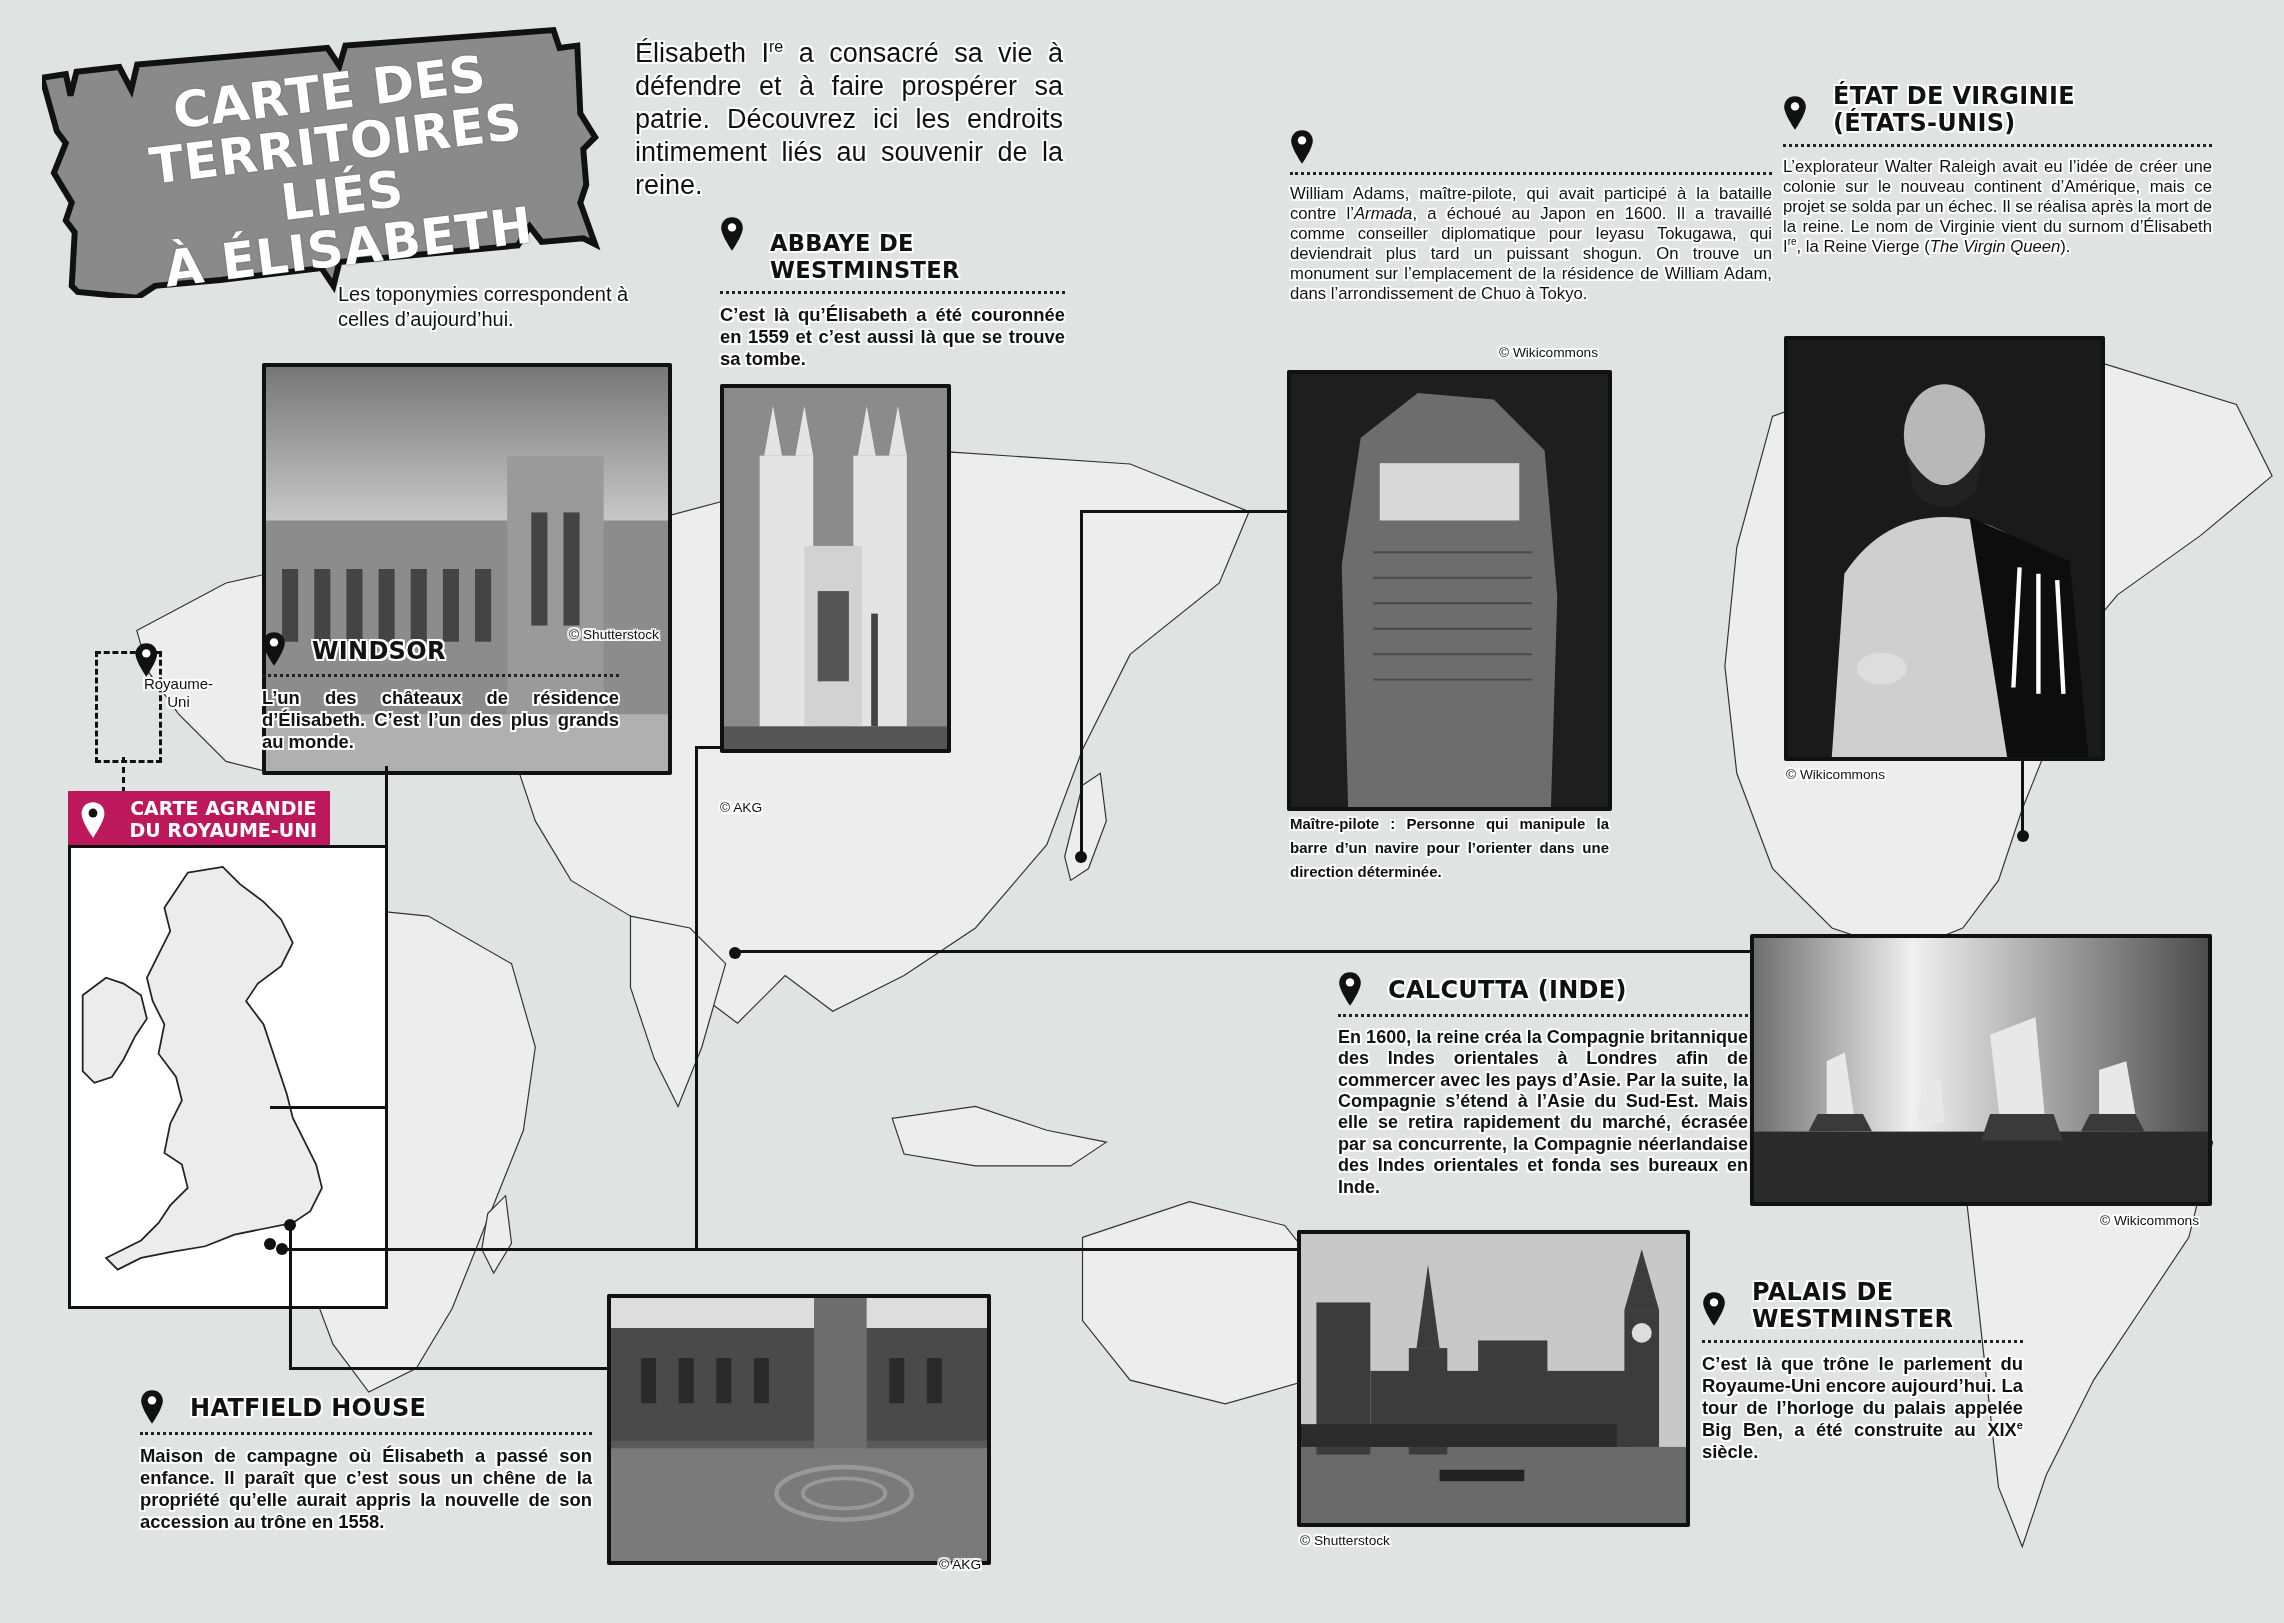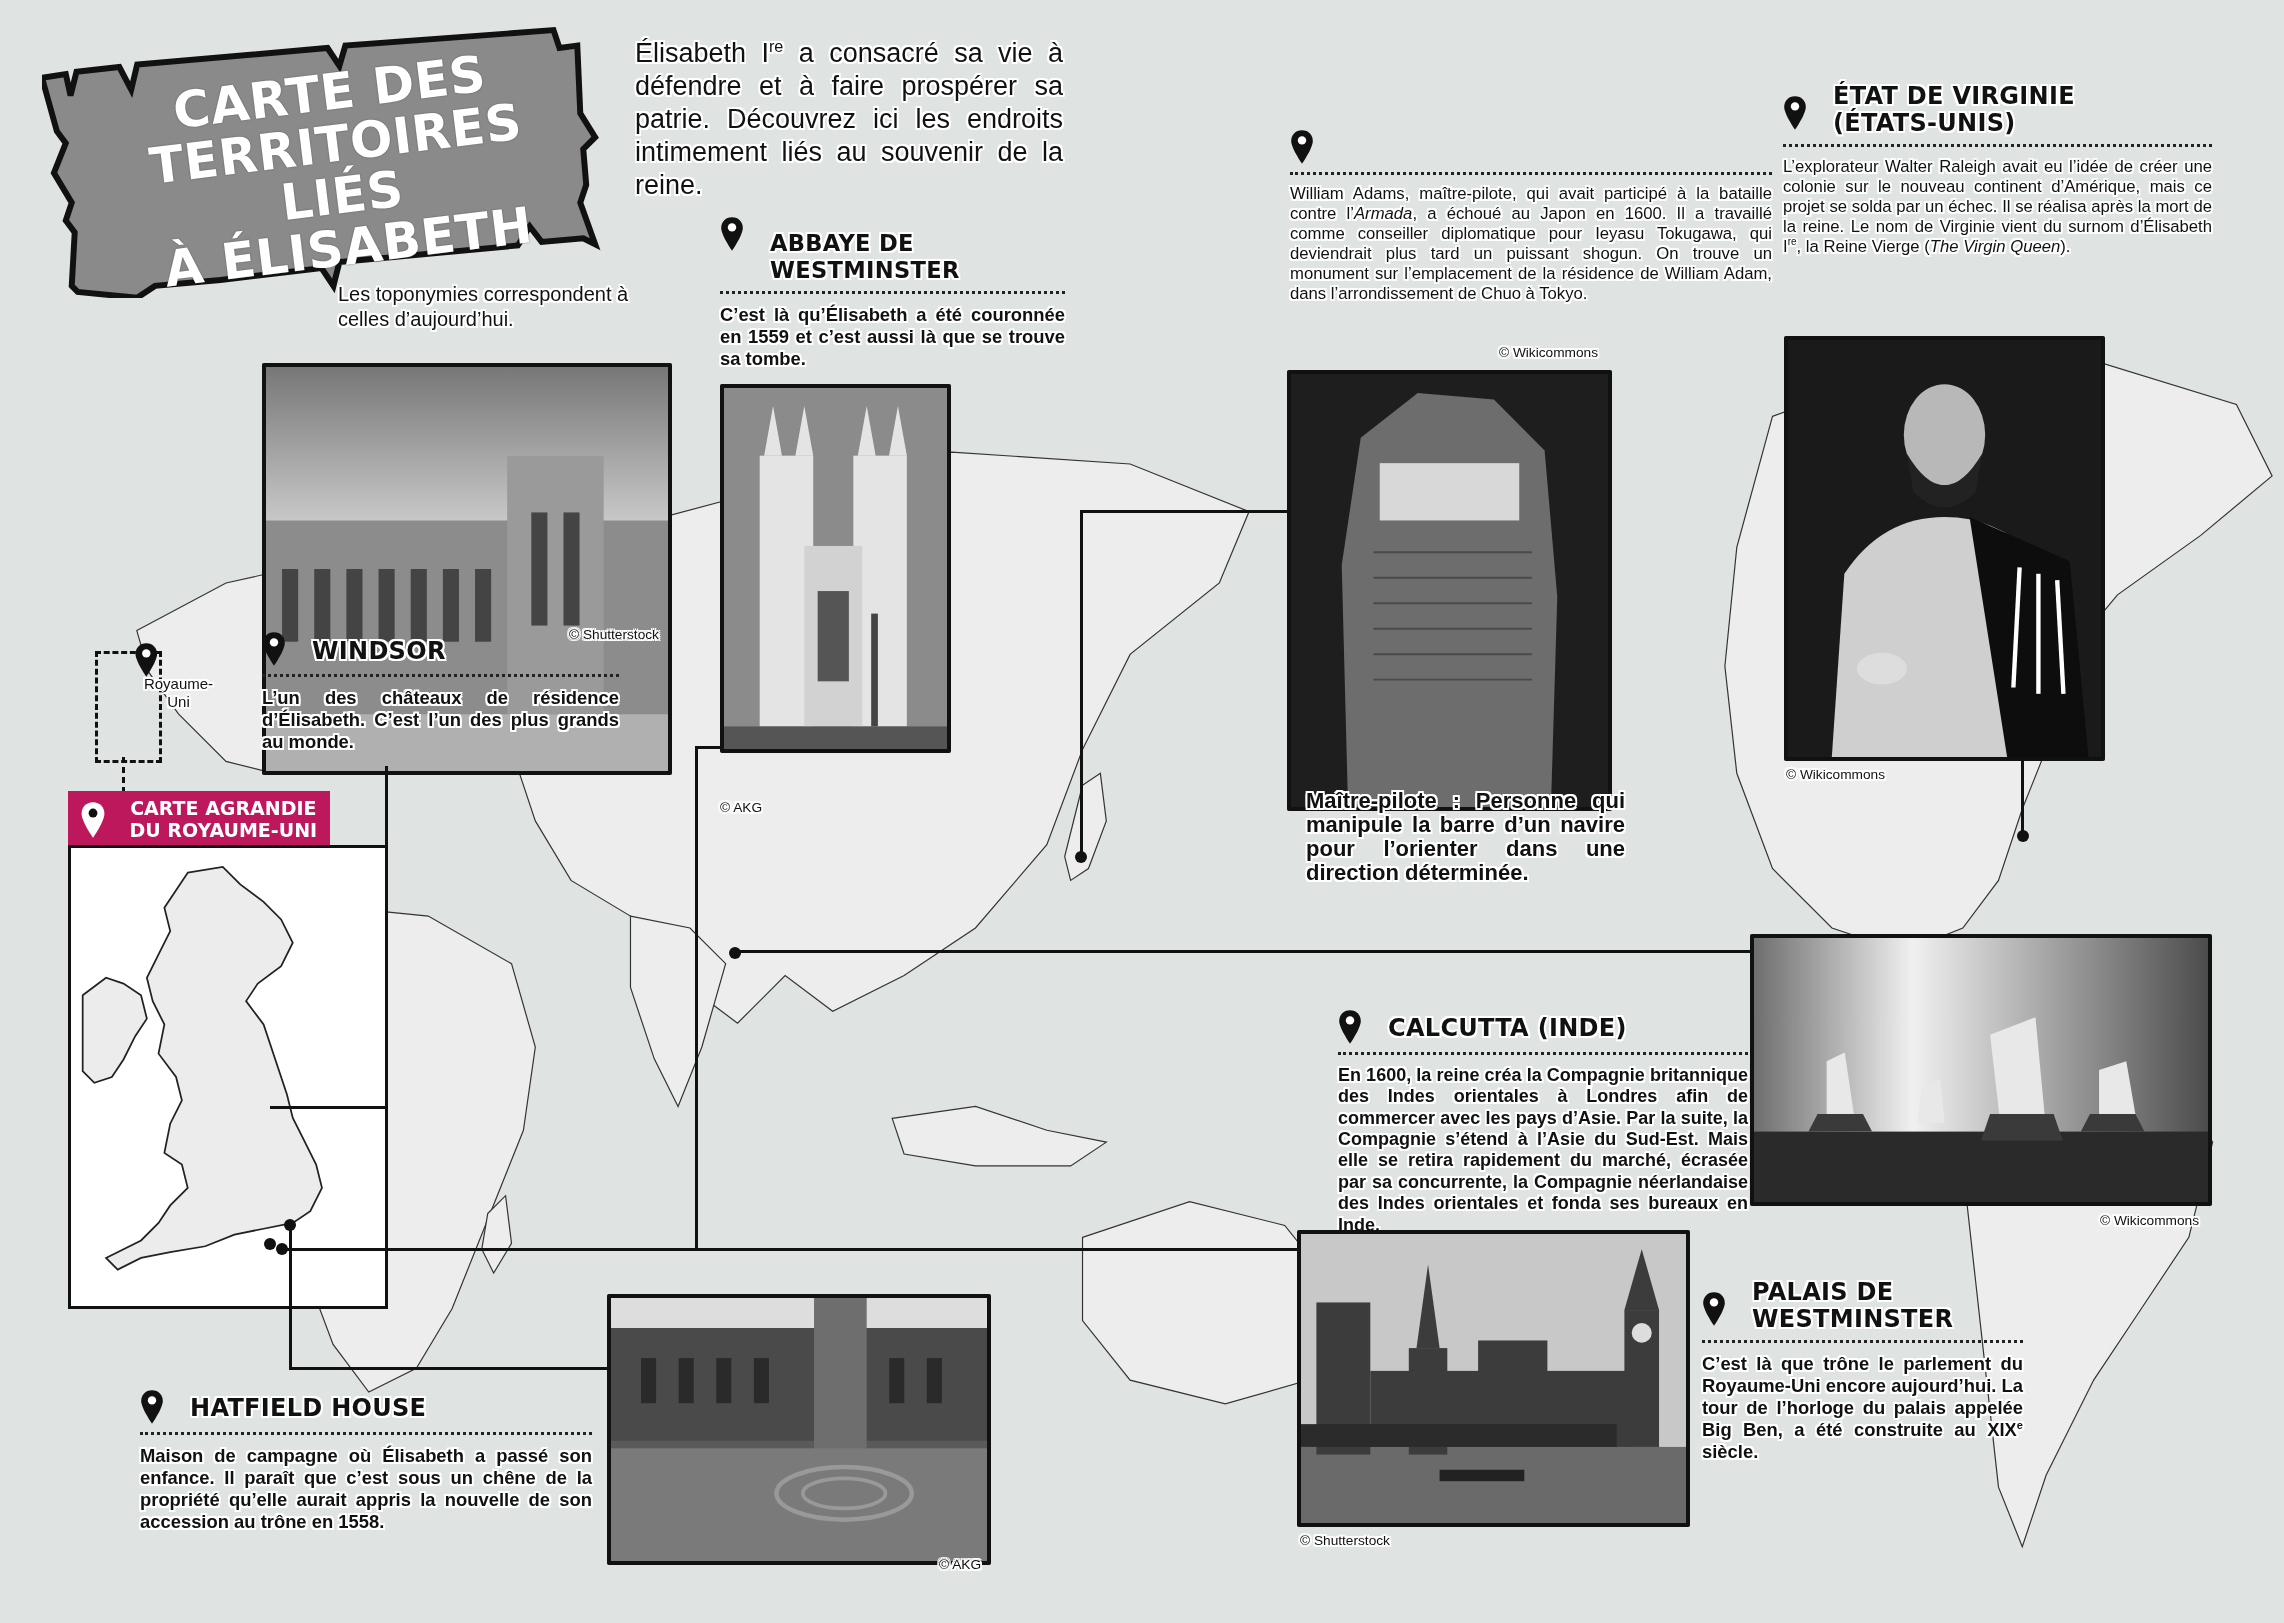--- a/index.html
+++ b/index.html
@@ -205,21 +205,21 @@
     <g stroke="#4a4a4a" stroke-width="0.6">
         <line x1="26" y1="56" x2="76" y2="56"></line>
         <line x1="26" y1="64" x2="76" y2="64"></line>
         <line x1="26" y1="72" x2="76" y2="72"></line>
         <line x1="26" y1="80" x2="76" y2="80"></line>
         <line x1="26" y1="88" x2="76" y2="88"></line>
         <line x1="26" y1="96" x2="76" y2="96"></line>
       </g>
   </svg>
 </div>
-<div class="abs body halo" style="left:1290px;top:789px;width:319px;font-size:22px;line-height:24px;margin-left:16px;">Maître-pilote : Personne qui manipule la barre d’un navire pour l’orienter dans une direction déterminée.</div>
+<div class="abs body halo" style="left:1290px;top:812px;width:319px;font-size:15px;line-height:24px;">Maître-pilote : Personne qui manipule la barre d’un navire pour l’orienter dans une direction déterminée.</div>
 
 <div class="abs" style="left:1783px;top:83px;width:429px;">
   <div class="section-head">
     <svg class="pin" viewBox="0 0 40 60" style="margin-top:12px;">
         <path d="M20 2 C9 2 2 10 2 20 C2 32 20 58 20 58 C20 58 38 32 38 20 C38 10 31 2 20 2 Z" fill="#111"></path>
         <circle cx="20" cy="19" r="7" fill="#fff"></circle>
       </svg>
     <div class="head-text halo">
       <div>ÉTAT DE VIRGINIE</div>
       <div>(ÉTATS-UNIS)</div>
@@ -238,21 +238,21 @@
     <g stroke="#fff" stroke-width="1.4">
         <line x1="74" y1="72" x2="72" y2="110"></line>
         <line x1="80" y1="74" x2="80" y2="112"></line>
         <line x1="86" y1="76" x2="88" y2="112"></line>
       </g>
     <ellipse cx="30" cy="104" rx="8" ry="5" fill="#ddd"></ellipse>
   </svg>
 </div>
 <div class="credit halo" style="left:1786px;top:767px;">© Wikicommons</div>
 
-<div class="abs" style="left:1338px;top:970px;width:410px;margin-top:38px;">
+<div class="abs" style="left:1338px;top:970px;width:410px;">
   <div class="section-head">
     <svg class="pin" viewBox="0 0 40 60">
         <path d="M20 2 C9 2 2 10 2 20 C2 32 20 58 20 58 C20 58 38 32 38 20 C38 10 31 2 20 2 Z" fill="#111"></path>
         <circle cx="20" cy="19" r="7" fill="#fff"></circle>
       </svg>
     <div class="head-text halo" style="margin-top:7.1px;">CALCUTTA (INDE)</div>
   </div>
   <div class="dotted"></div>
   <div class="body halo" style="font-size:18px;line-height:21.4px;">En 1600, la reine créa la Compagnie britannique des Indes orientales à Londres afin de commercer avec les pays d’Asie. Par la suite, la Compagnie s’étend à l’Asie du Sud-Est. Mais elle se retira rapidement du marché, écrasée par sa concurrente, la Compagnie néerlandaise des Indes orientales et fonda ses bureaux en Inde.</div>
 </div>

